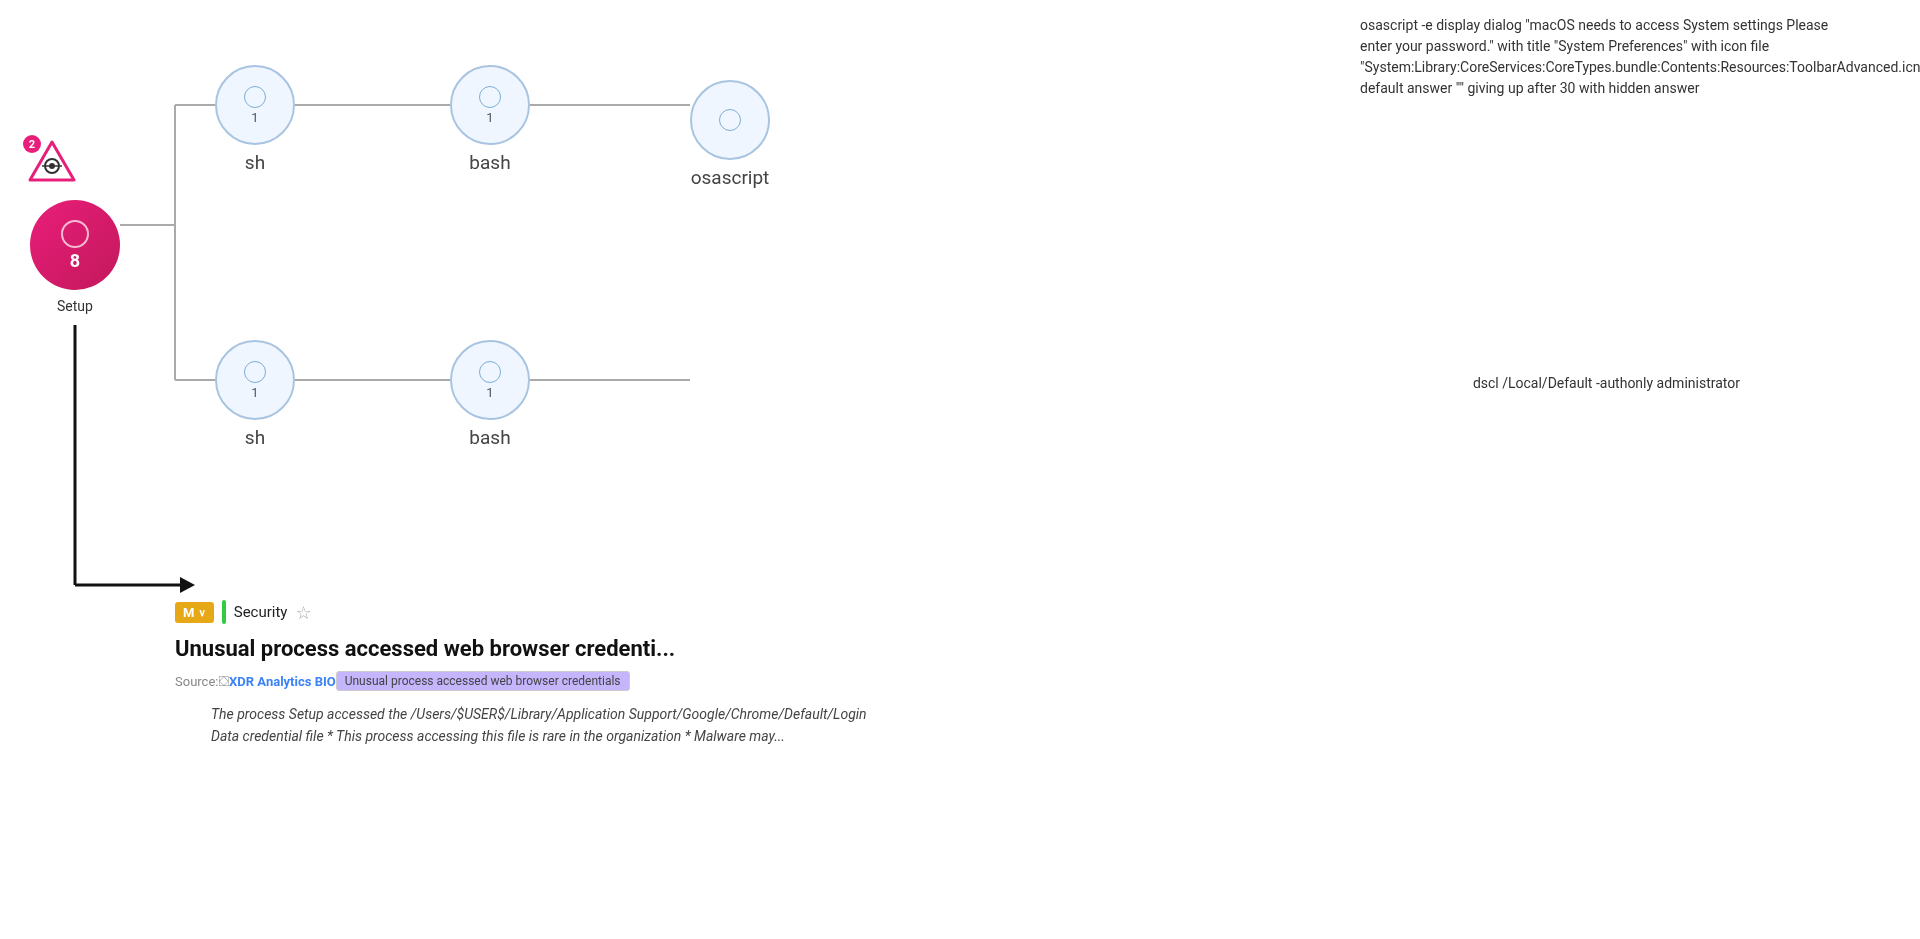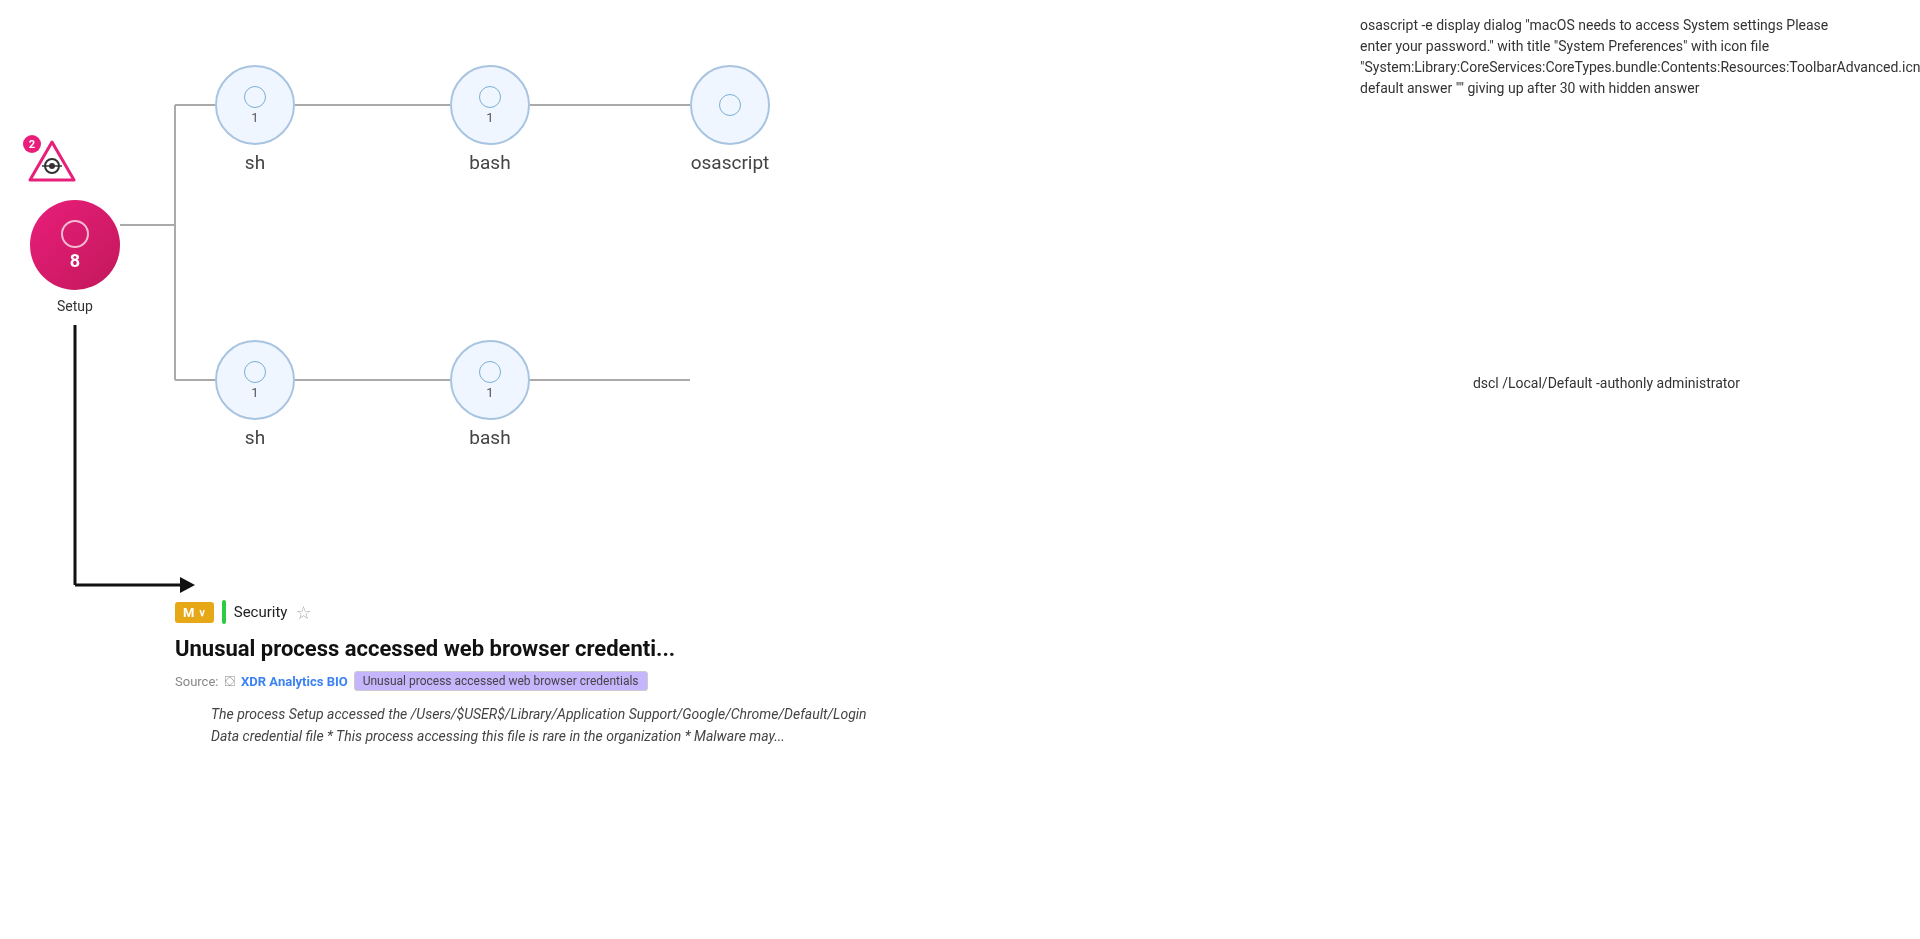--- a/index.html
+++ b/index.html
@@ -227,21 +227,20 @@
       font-weight: 700;
       color: #111;
       margin-bottom: 10px;
     }
 
     .alert-source {
       font-size: 13px;
       color: #888;
       display: flex;
       align-items: center;
-      gap: 6px;
       margin-bottom: 12px;
     }
 
     .source-label {
       color: #888;
     }
 
     .xdr-icon {
       font-size: 13px;
       color: #3b82f6;
@@ -320,21 +319,21 @@
   <div style="position:absolute; left:450px; top:65px;">
     <div class="process-node">
       <div class="process-circle">
         <div class="inner-ring"></div>
         <div class="p-count">1</div>
       </div>
       <div class="process-label">bash</div>
     </div>
   </div>
 
-  <div style="position:absolute; left:690px; top:65px;">
+  <div style="position:absolute; left:690px; top:80px;">
     <div class="process-node">
       <div class="process-circle no-count">
         <div class="inner-ring" style="margin-bottom:0;"></div>
       </div>
       <div class="process-label">osascript</div>
     </div>
   </div>
 
   <div style="position:absolute; left:215px; top:340px;">
     <div class="process-node">

